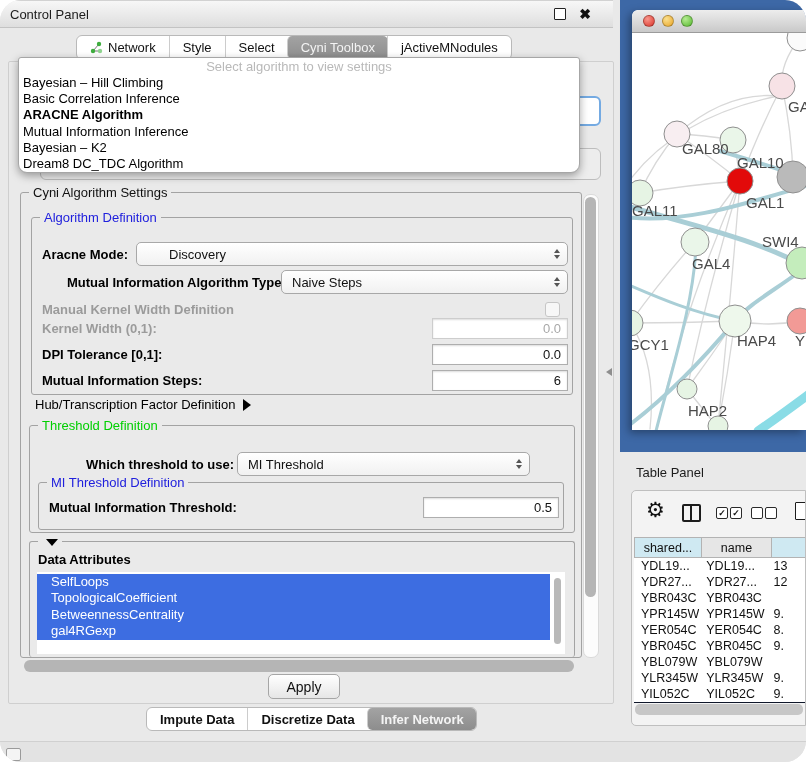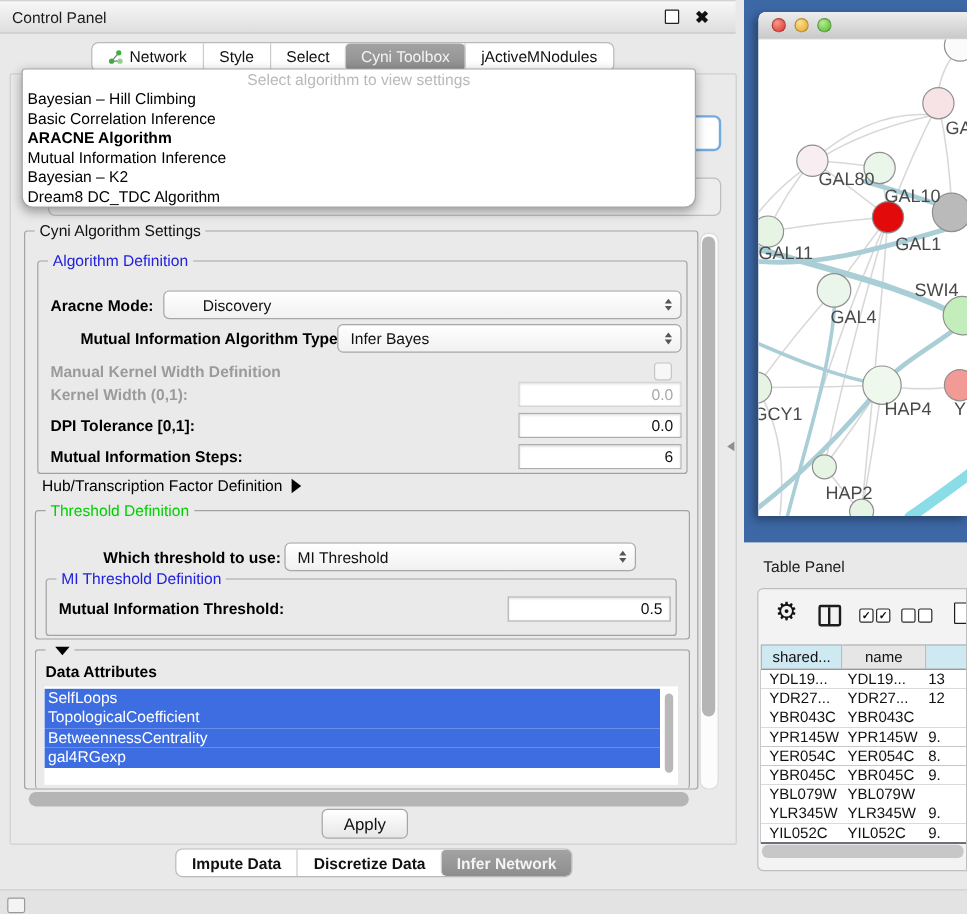--- a/index.html
+++ b/index.html
@@ -1,17 +1,17 @@
 <!DOCTYPE html>
 <html><head>
 <meta charset="utf-8">
 <style>
   html,body{margin:0;padding:0;}
   .screen{position:relative;width:806px;height:762px;background:#e9e9e9;overflow:hidden;
-          font-family:"Liberation Sans",sans-serif;color:#111;}
+          font-family:"Liberation Sans",sans-serif;color:#111;border-radius:21px;}
   .abs{position:absolute;}
 
   
   .cp-titlebar{left:0;top:5;width:613px;height:26px;background:linear-gradient(#f7f7f7,#dedede);
     border-top:1px solid #d2d2d2;border-bottom:1px solid #c3c3c3;display:flex;align-items:center;font-size:13px;}
   .cp-title{padding-left:10px;color:#1c1c1c;}
   .cp-winbtns{margin-left:auto;display:flex;align-items:center;gap:13px;padding-right:22px;}
   .float-box{width:10px;height:10px;border:1.6px solid #222;border-radius:1px;background:#fff;}
   .close-x{font-size:14px;font-weight:bold;color:#111;line-height:10px;}
 
@@ -52,21 +52,21 @@
   .tri-dn{width:0;height:0;border-left:3.5px solid transparent;border-right:3.5px solid transparent;border-top:4px solid #555;}
   .tfield{position:absolute;background:#fff;border:1px solid #aeaeae;box-shadow:inset 0 1px 2px rgba(0,0,0,.14);
     font-size:13px;text-align:right;padding-right:6px;box-sizing:border-box;display:flex;align-items:center;justify-content:flex-end;}
   .tfield.dis{color:#a8a8a8;border-color:#cdcdcd;}
   .checkbox{position:absolute;width:13px;height:13px;border:1px solid #c6c6c6;border-radius:3px;background:#f7f7f7;}
   .hubrow{position:absolute;font-size:13px;color:#000;display:flex;align-items:center;gap:8px;}
   .tri-right{width:0;height:0;border-top:6px solid transparent;border-bottom:6px solid transparent;border-left:8px solid #000;}
   .tri-down-s{display:inline-block;width:0;height:0;border-left:6px solid transparent;border-right:6px solid transparent;border-top:7px solid #000;margin-left:4px;}
 
   .attrlist{position:absolute;background:#fff;overflow:hidden;}
-  .attr-item{height:16.4px;line-height:16.4px;font-size:13px;color:#fff;padding-left:3px;}
+  .attr-item{height:16.4px;line-height:16.4px;font-size:13px;color:#fff;padding-left:14px;}
   .list-scroll{position:absolute;width:7px;border-radius:4px;background:#b9b9b9;}
 
   .vscroll{left:583px;top:194px;width:14px;height:462px;background:#fcfcfc;border:1px solid #dadada;border-radius:7px;}
   .vthumb{left:585px;top:197px;width:11px;height:400px;background:#b5b5b5;border-radius:6px;}
   .hthumb{left:24px;top:660px;width:550px;height:12px;background:#b5b5b5;border-radius:6px;}
 
   .applybtn{left:268px;top:674px;width:70px;height:23px;background:linear-gradient(#ffffff,#e6e6e6);
     border:1px solid #a6a6a6;border-radius:5px;font-size:14px;display:flex;align-items:center;justify-content:center;}
 
   .statusbar{left:0;top:741px;width:806px;height:21px;background:#e3e3e3;border-top:1px solid #d0d0d0;}
@@ -171,21 +171,21 @@
       <div class="combo" style="left:104px;top:24px;width:432px;height:24px;padding-left:32px;">
         <span>Discovery</span>
         <span class="arrows">
             <span class="tri-up"></span>
             <span class="tri-dn"></span>
           </span>
       </div>
 
       <span class="lbl" style="left:10px;top:57px;margin-left:25px;">Mutual Information Algorithm Type:</span>
       <div class="combo" style="left:249px;top:52px;width:287px;height:24px;">
-        <span>Infer Bayes</span>
+        <span>Naive Steps</span>
         <span class="arrows">
             <span class="tri-up"></span>
             <span class="tri-dn"></span>
           </span>
       </div>
 
       <span class="lbl dis" style="left:10px;top:84px;">Manual Kernel Width Definition</span>
       <span class="checkbox" style="right:12px;top:84px;"></span>
 
       <span class="lbl dis" style="left:10px;top:103px;">Kernel Width (0,1):</span>

